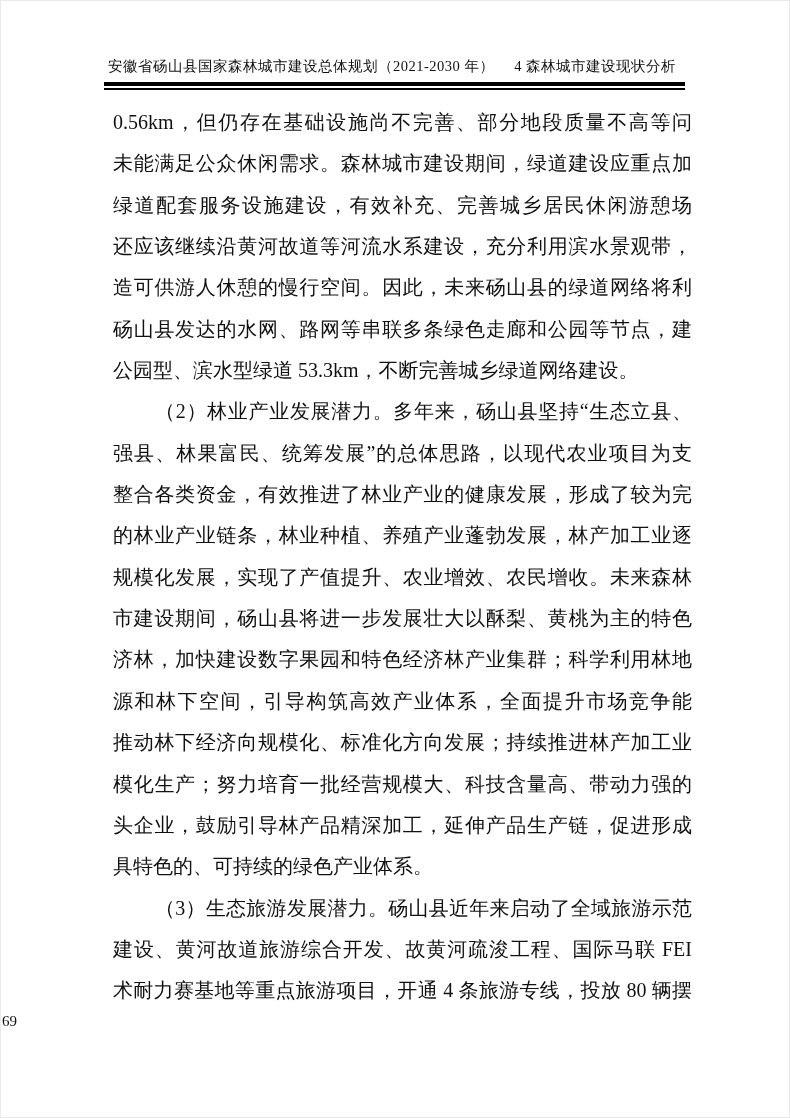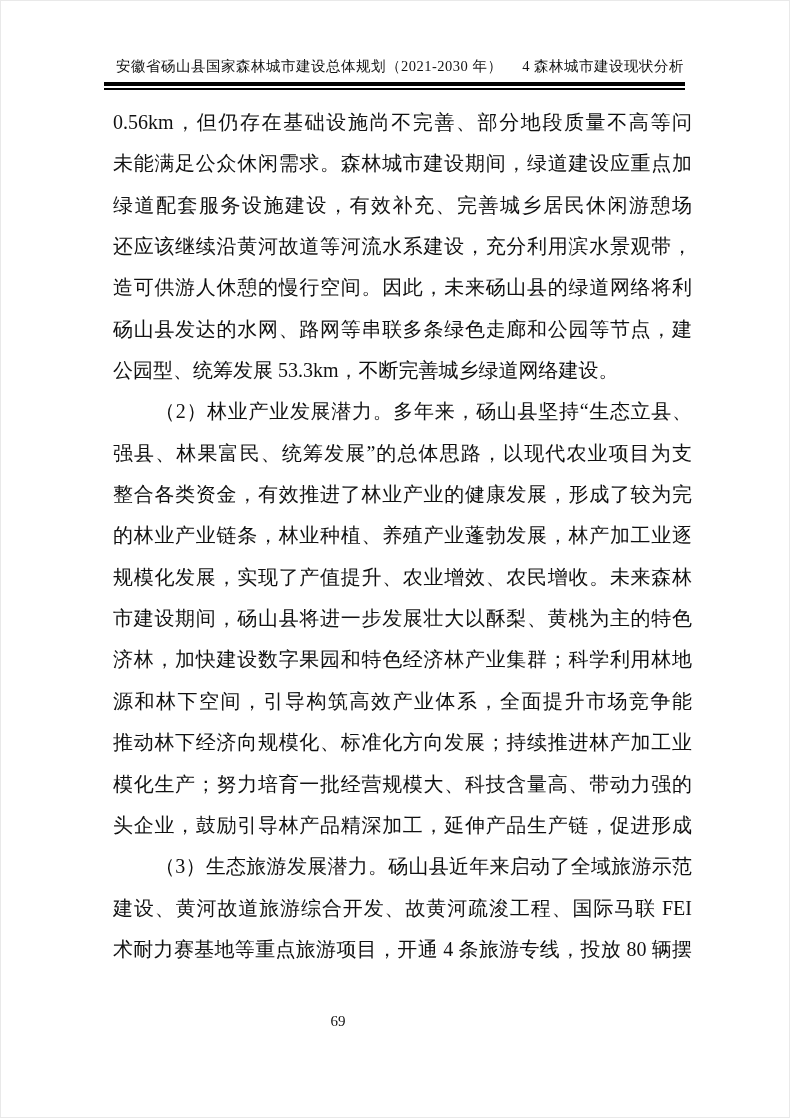--- a/index.html
+++ b/index.html
@@ -12,21 +12,21 @@
     width: 790px;
     height: 1118px;
     background: #ffffff;
     color: #111111;
     font-family: "Liberation Serif", "DejaVu Serif", serif;
     box-shadow: inset 0 0 0 1px #e9e9e9;
     overflow: hidden;
   }
   .header-row {
     position: absolute;
-    left: 106px;
+    left: 98px;
     top: 57px;
     width: 580px;
     display: flex;
     justify-content: space-between;
     align-items: baseline;
     font-size: 14.5px;
     letter-spacing: 0.5px;
     white-space: nowrap;
   }
   .header-left { padding-left: 10px; }
@@ -52,24 +52,23 @@
     font-size: 20px;
     text-align: justify;
     text-align-last: justify;
     text-justify: inter-character;
     overflow: hidden;
   }
   .text-line.indent { text-indent: 2.1em; }
   .text-line.para-end { text-align-last: left; }
   .page-footer {
     position: absolute;
-    left: 12px;
+    left: 2px;
     top: 1013px;
     width: 652px;
-    text-align: center;
     font-size: 15px;
   }
 </style>
 </head>
 <body>
 
 <div class="page">
 
   <div class="header-row">
     <span class="header-left">安徽省砀山县国家森林城市建设总体规划（2021-2030 年）</span>
@@ -83,32 +82,33 @@
   </div>
 
   <div class="doc-body">
 
   <div class="text-line">0.56km，但仍存在基础设施尚不完善、部分地段质量不高等问题，</div>
       <div class="text-line">未能满足公众休闲需求。森林城市建设期间，绿道建设应重点加强</div>
       <div class="text-line">绿道配套服务设施建设，有效补充、完善城乡居民休闲游憩场所，</div>
       <div class="text-line">还应该继续沿黄河故道等河流水系建设，充分利用滨水景观带，营</div>
       <div class="text-line">造可供游人休憩的慢行空间。因此，未来砀山县的绿道网络将利用</div>
       <div class="text-line">砀山县发达的水网、路网等串联多条绿色走廊和公园等节点，建设</div>
-      <div class="text-line para-end">公园型、统筹发展 53.3km，不断完善城乡绿道网络建设。</div>
+      <div class="text-line para-end">公园型、滨水型绿道 53.3km，不断完善城乡绿道网络建设。</div>
       <div class="text-line indent">（2）林业产业发展潜力。多年来，砀山县坚持“生态立县、工业</div>
       <div class="text-line">强县、林果富民、统筹发展”的总体思路，以现代农业项目为支撑，</div>
       <div class="text-line">整合各类资金，有效推进了林业产业的健康发展，形成了较为完整</div>
       <div class="text-line">的林业产业链条，林业种植、养殖产业蓬勃发展，林产加工业逐步</div>
       <div class="text-line">规模化发展，实现了产值提升、农业增效、农民增收。未来森林城</div>
       <div class="text-line">市建设期间，砀山县将进一步发展壮大以酥梨、黄桃为主的特色经</div>
       <div class="text-line">济林，加快建设数字果园和特色经济林产业集群；科学利用林地资</div>
       <div class="text-line">源和林下空间，引导构筑高效产业体系，全面提升市场竞争能力，</div>
       <div class="text-line">推动林下经济向规模化、标准化方向发展；持续推进林产加工业规</div>
       <div class="text-line">模化生产；努力培育一批经营规模大、科技含量高、带动力强的龙</div>
       <div class="text-line">头企业，鼓励引导林产品精深加工，延伸产品生产链，促进形成各</div>
+      <div class="text-line para-end">具特色的、可持续的绿色产业体系。</div>
       <div class="text-line indent">（3）生态旅游发展潜力。砀山县近年来启动了全域旅游示范区</div>
       <div class="text-line">建设、黄河故道旅游综合开发、故黄河疏浚工程、国际马联 FEI 马</div>
       <div class="text-line">术耐力赛基地等重点旅游项目，开通 4 条旅游专线，投放 80 辆摆渡</div>
     </div>
 
   <div class="page-footer">69</div>
 
 </div>
 
 </body></html>

